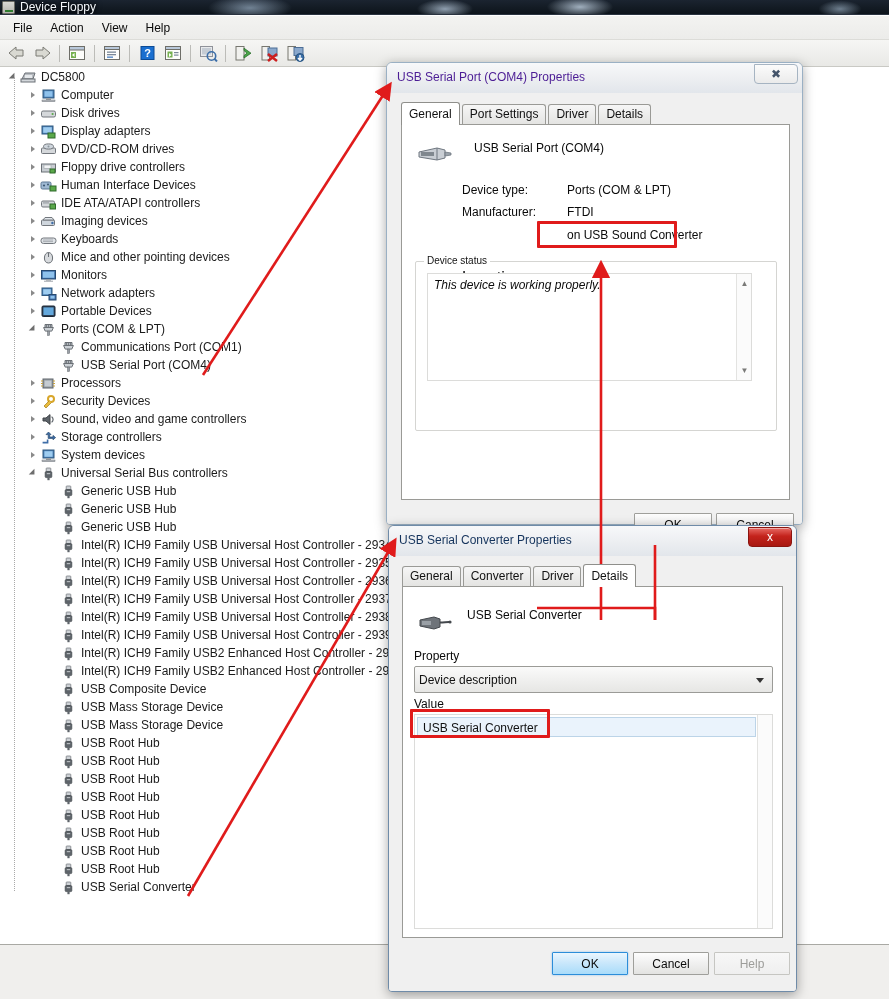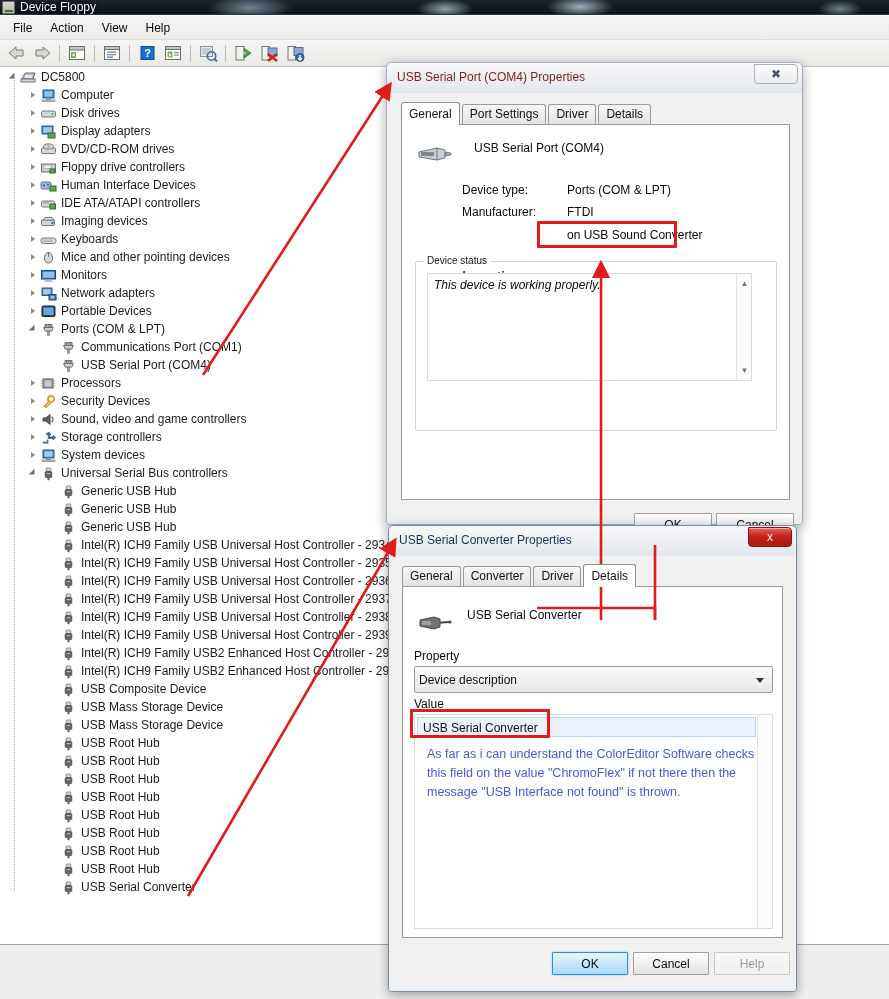--- a/index.html
+++ b/index.html
@@ -120,21 +120,21 @@
   .dlg-inactive { border:1px solid #9ab0c4; }
   .dlg-glass {
     position:absolute; left:0; top:0; right:0; height:30px;
     border-radius:5px 5px 0 0;
     background:linear-gradient(#f7f8fa,#eceef1 55%,#e2e6eb);
   }
   .dlg-title {
     position:absolute; left:10px; top:7px;
     font-size:12px; color:#14335c; white-space:nowrap;
   }
-  .dlg-title-inactive { color:#7f1d1d; }
+  .dlg-title-inactive { color:#4c1d95; }
   .dlg-body {
     position:absolute; left:0; top:30px; right:0; bottom:0;
     background:#f0f0f0; border-radius:0 0 3px 3px;
   }
   .closebtn {
     position:absolute; width:44px; height:20px; top:1px; right:4px;
     border-radius:0 4px 4px 4px;
     display:flex; align-items:center; justify-content:center;
     font-size:12px; font-family:"Liberation Sans", sans-serif;
   }
@@ -879,21 +879,20 @@
       <div class="combo" style="position:absolute; left:11px; top:79px; width:359px; height:27px;">
         <span>Device description</span>
         <span class="arrow"></span>
       </div>
 
       <div style="position:absolute; left:11px; top:110px; font-size:12px;">Value</div>
 
       <div style="position:absolute; left:11px; top:127px; width:359px; height:215px; border:1px solid #dcdcda; background:#fff;">
         <div class="valuefield" style="position:absolute; left:2px; top:2px; right:16px; height:20px; border:1px solid #bcd4e8;">USB Serial Converter</div>
 
-        <div class="annot" style="position:absolute; left:12px; top:30px; width:332px;">As far as i can understand the ColorEditor Software checks this field on the value "ChromoFlex" if not there then the message "USB Interface not found" is thrown.</div>
 
         <div class="scroll-track" style="right:0; top:0; bottom:0;"></div>
       </div>
     </div>
 
     <div class="btn default" style="position:absolute; left:163px; top:396px; width:76px;">OK</div>
     <div class="btn" style="position:absolute; left:244px; top:396px; width:76px;">Cancel</div>
     <div class="btn disabled" style="position:absolute; left:325px; top:396px; width:76px;">Help</div>
   </div>
 </div>

